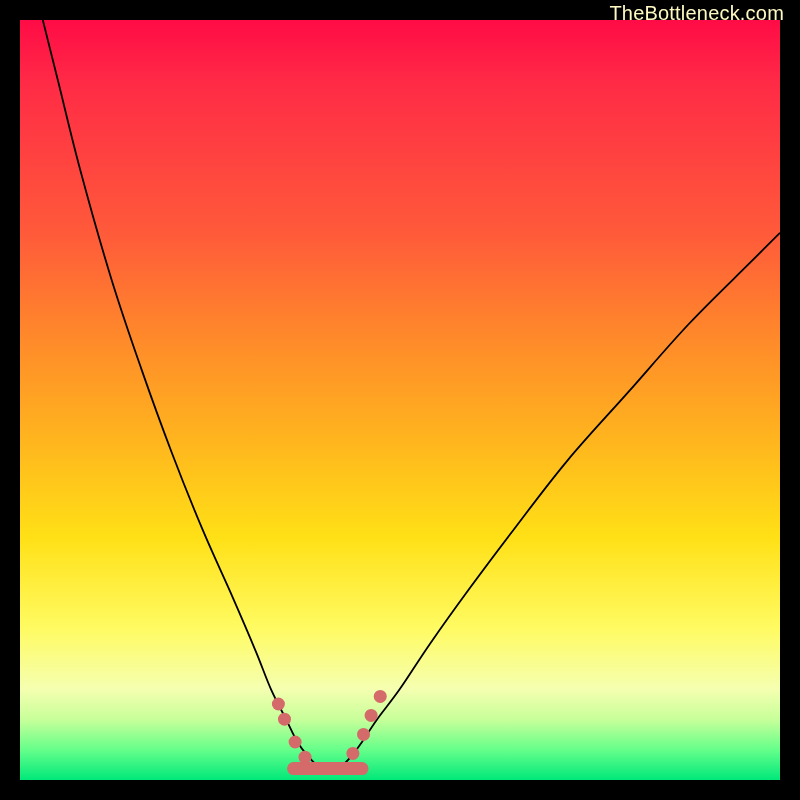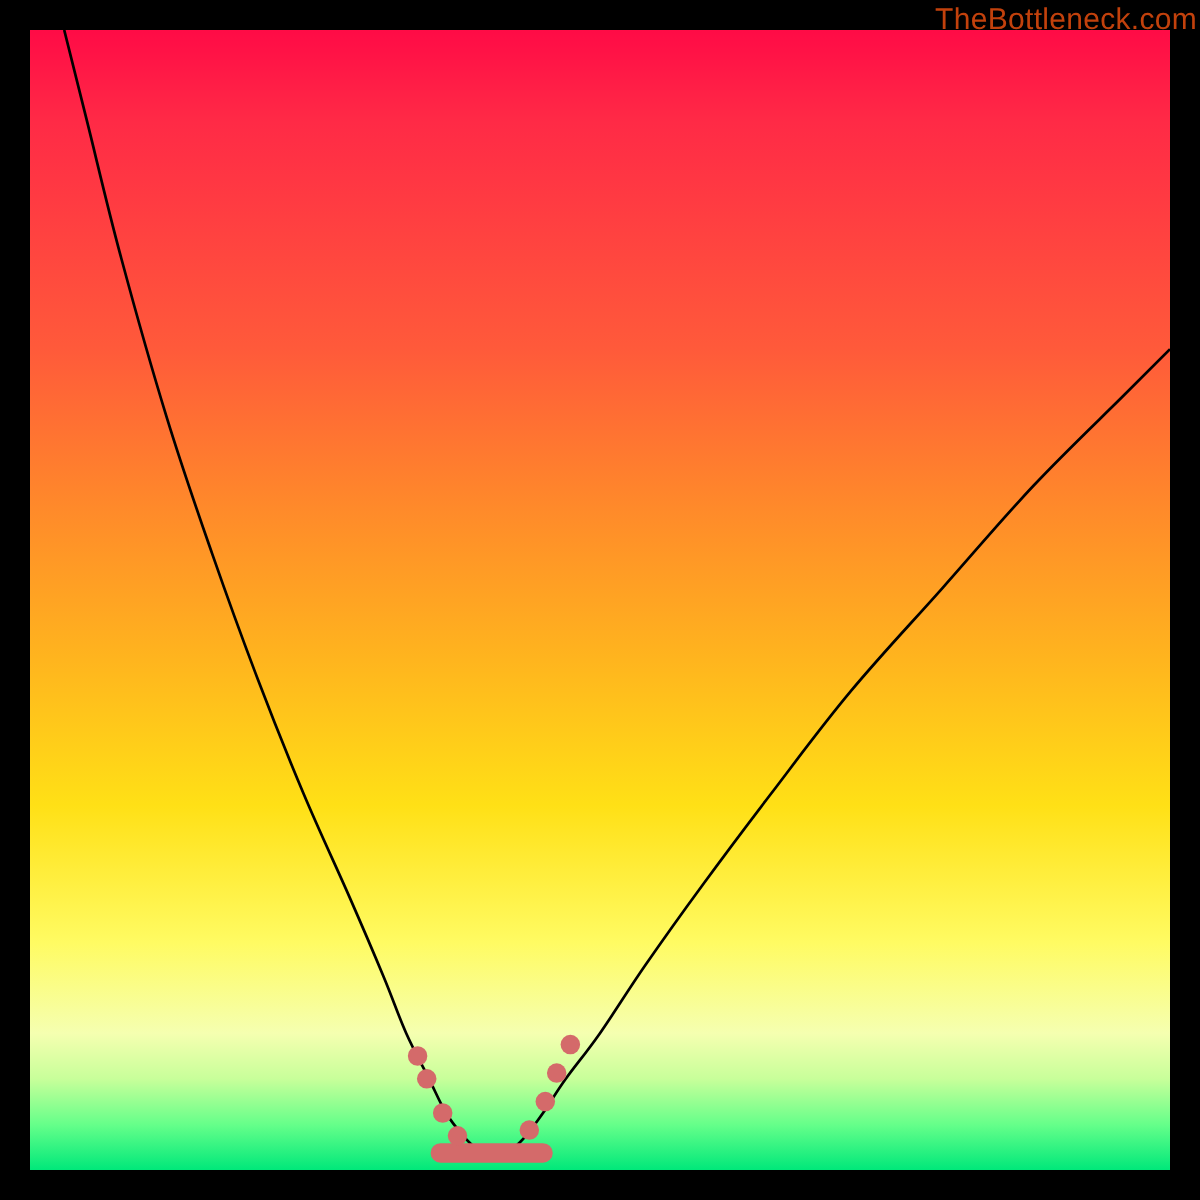--- a/index.html
+++ b/index.html
@@ -37,22 +37,22 @@
       #fffb62 80%,
       #f5ffb0 88%,
       #c8ff9a 92%,
       #66ff8a 96%,
       #00e87a 100%
     );
   }
   .watermark {
     position: absolute;
     top: 2px;
-    right: 2px;
-    color: #c2410c;
+    right: 16px;
+    color: #fef9c3;
     font-size: 20px;
     font-weight: 500;
     letter-spacing: 0.2px;
     z-index: 100;
   }
   svg.curves {
     position: absolute;
     left: 0;
     top: 0;
     width: 760px;

